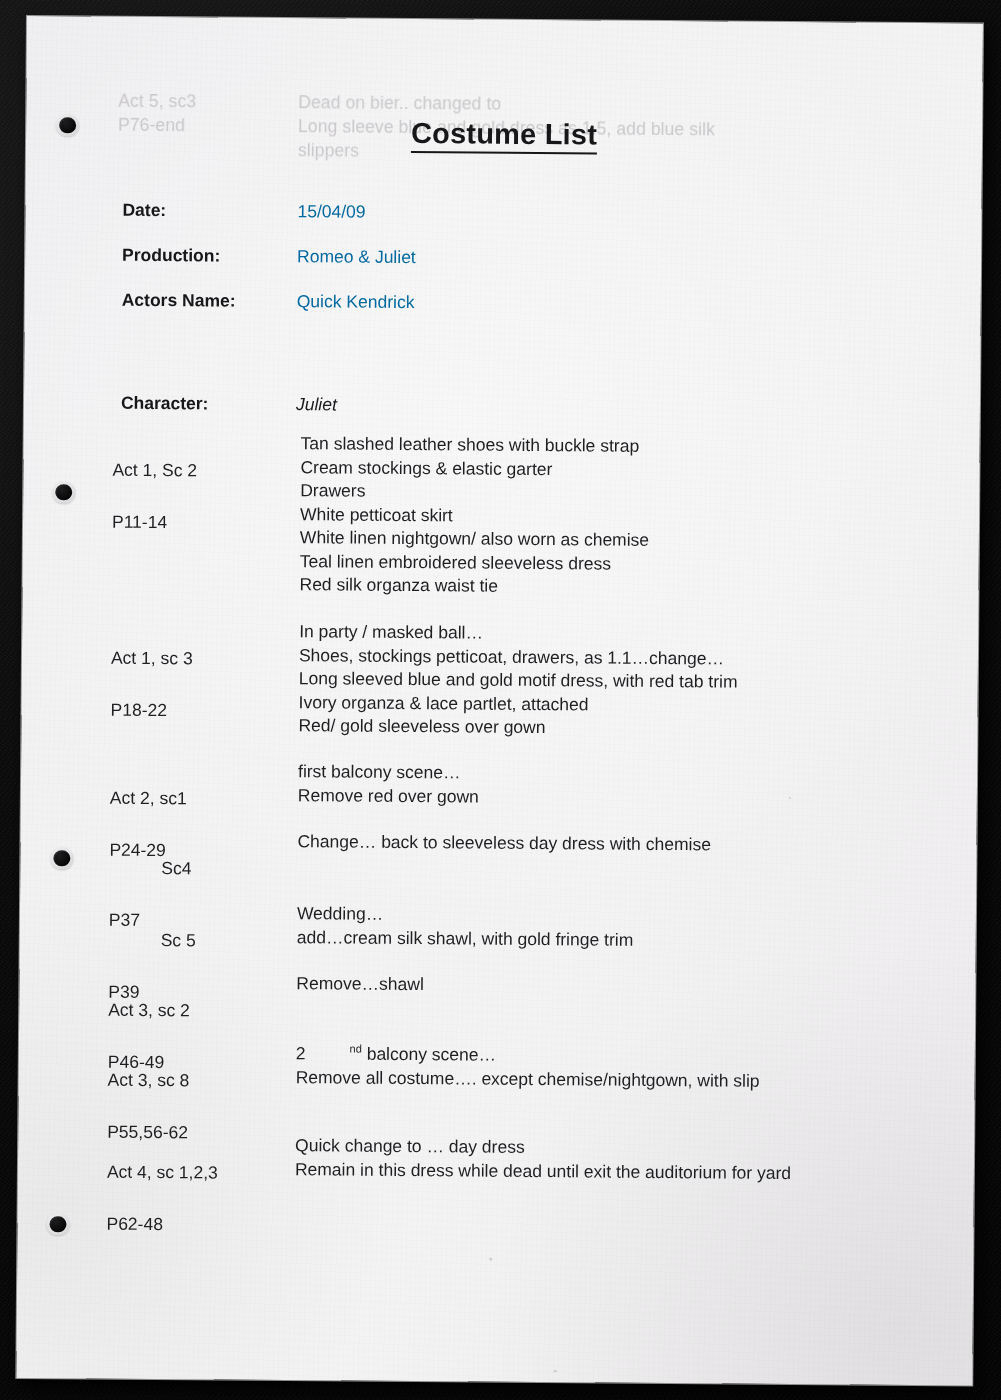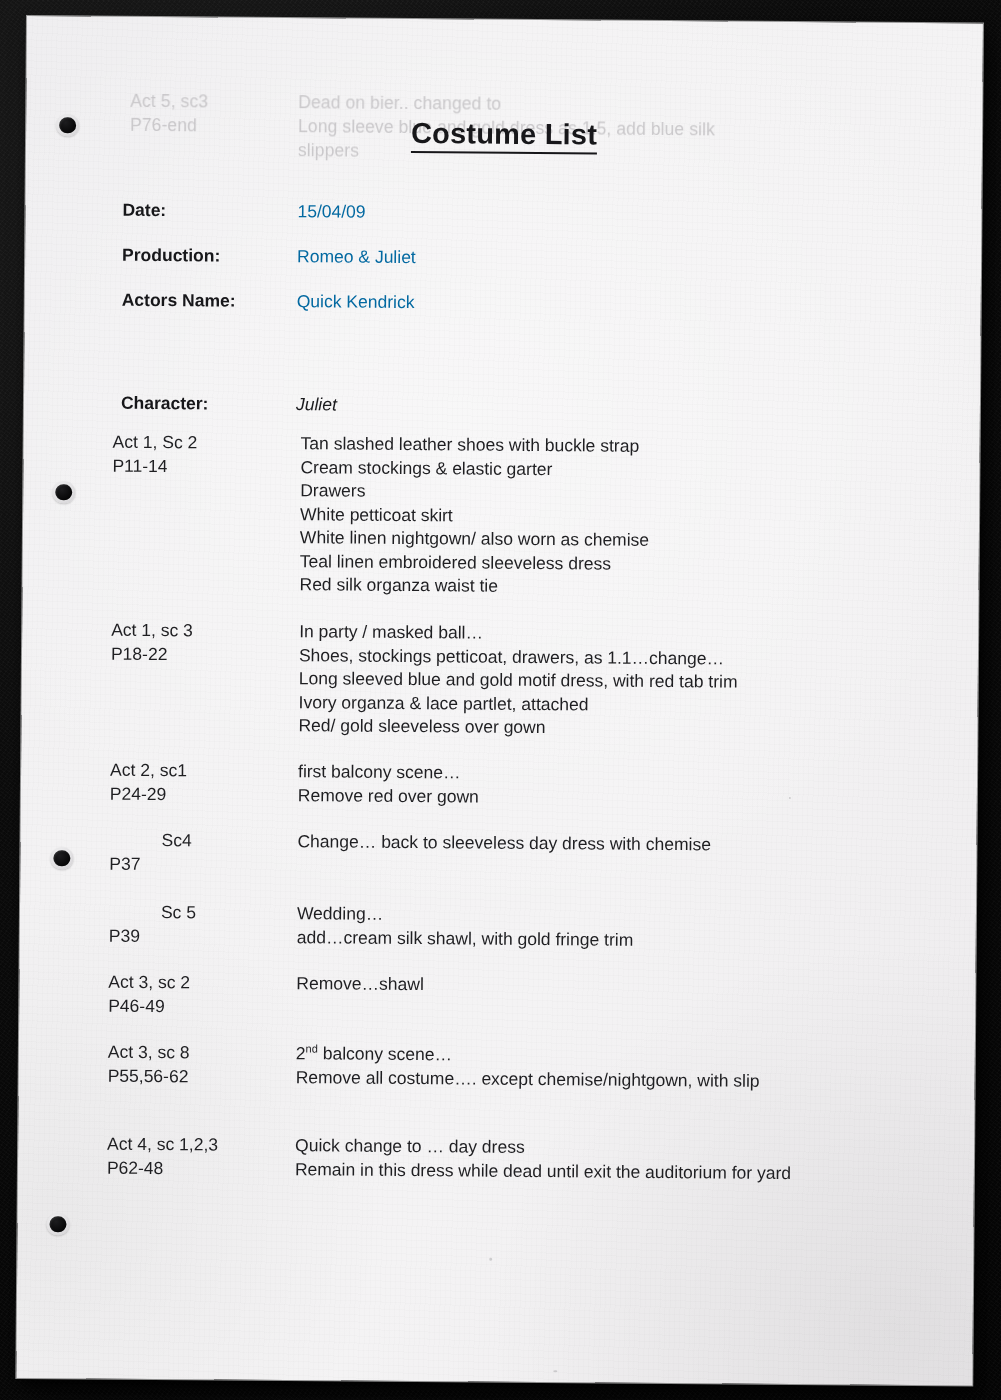--- a/index.html
+++ b/index.html
@@ -109,21 +109,21 @@
     width: 100%;
     height: 100%;
     pointer-events: none;
     color: #b9b7ba;
     opacity: .72;
     filter: blur(0.45px);
     font-size: 17.5px;
     line-height: 24px;
     letter-spacing: .1px;
   }
-  .bleed-left  { position: absolute; left: 104px;  top: 72px; white-space: pre; }
+  .bleed-left  { position: absolute; left: 92px;  top: 72px; white-space: pre; }
   .bleed-right { position: absolute; left: 272px; top: 72px; white-space: pre; }
 
   
   #title {
     position: absolute;
     top: 98px;
     left: 0;
     width: 100%;
     text-align: center;
     font-size: 29px;
@@ -178,31 +178,32 @@
     line-height: 23.5px;
   }
   .entry .scene {
     position: absolute;
     left: 0;
     top: 0;
     width: 188px;
     white-space: pre;
     color: #1f1f22;
   }
-  .entry .scene .ln { display: block; }
+  .entry .scene .ln { display: block; margin-top: 28px; }
   .entry .scene .ln.indent { padding-left: 52px; }
   .entry .items {
     margin-left: 188px;
     color: #1f1f22;
   }
   .entry .items .ln { display: block; white-space: pre; }
   .entry .items sup {
     font-size: 11px;
     vertical-align: super;
     line-height: 0;
+    margin-left: 44px;
   }
 
   
   .speck {
     position: absolute;
     background: rgba(120,118,122,0.30);
     border-radius: 50%;
   }
 </style>
 </head>

